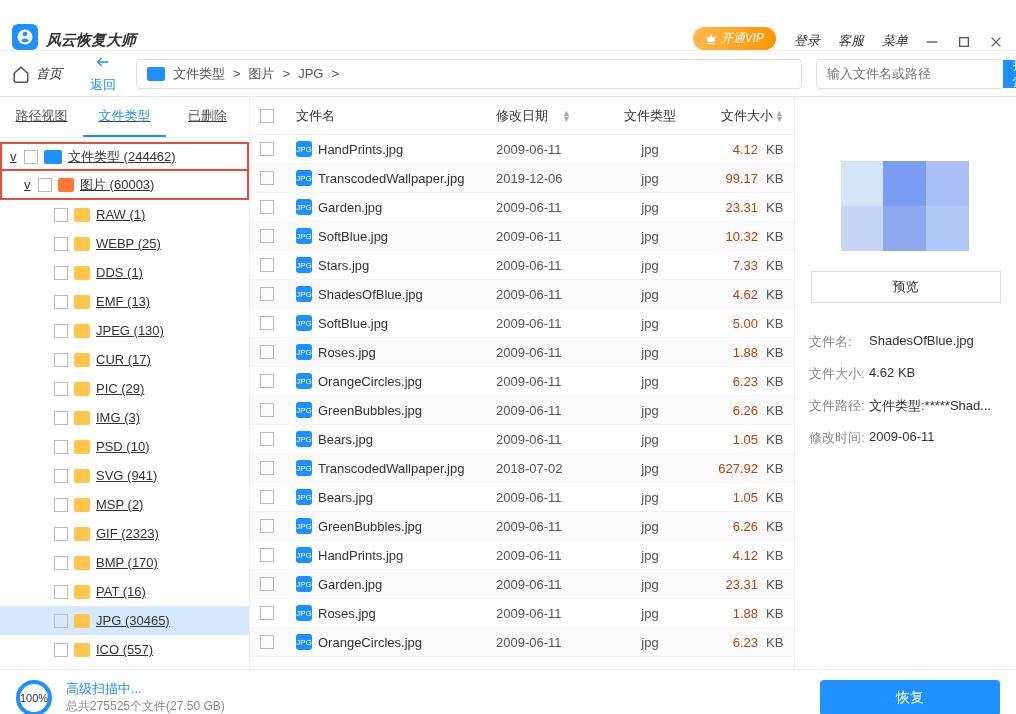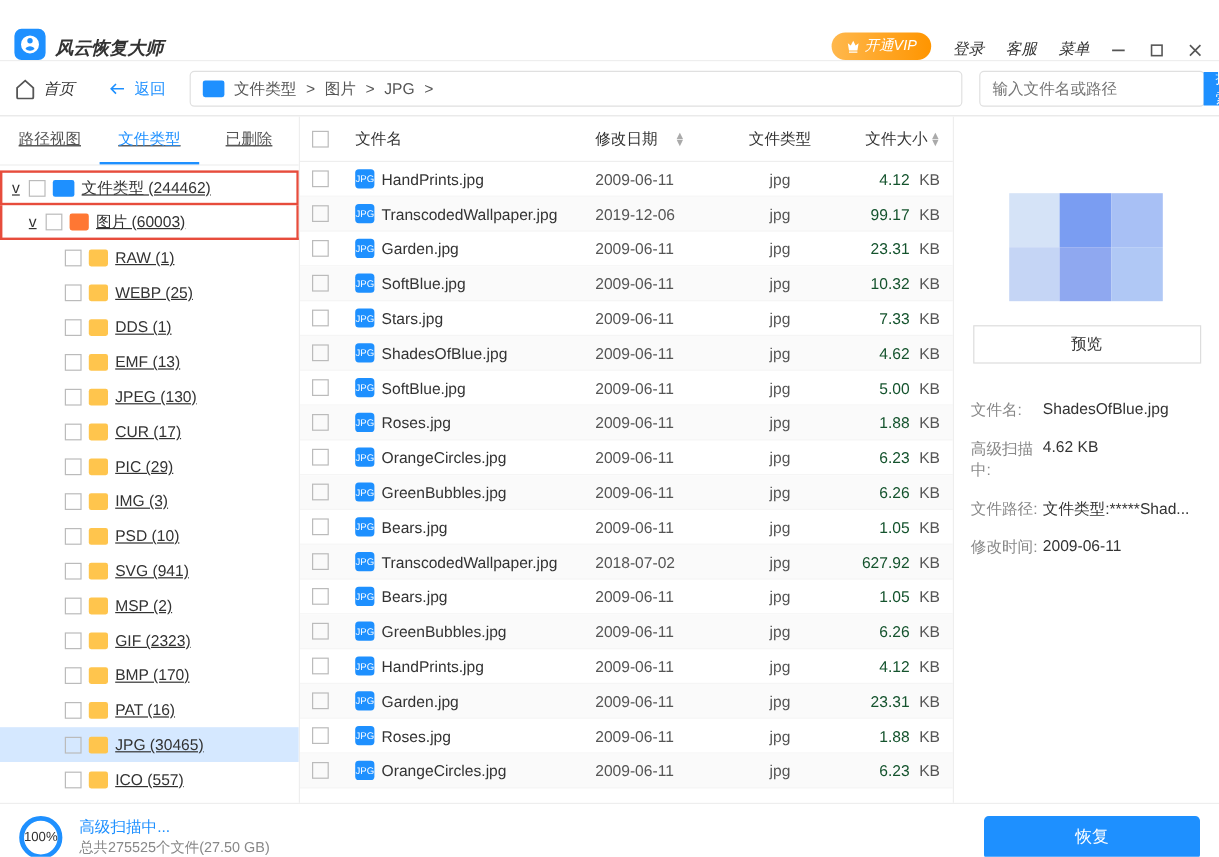--- a/index.html
+++ b/index.html
@@ -12,21 +12,21 @@
 .app-title { font-size: 15px; font-weight: bold; color: #333; }
 .header-spacer { flex: 1; }
 .vip-btn { background: linear-gradient(90deg, #ffb84d, #ff9500); color: #fff; border-radius: 14px; padding: 3px 12px; font-size: 12px; display: flex; align-items: center; gap: 4px; }
 .header-link { margin-left: 18px; color: #333; font-size: 13px; cursor: pointer; }
 .win-btn { margin-left: 16px; width: 16px; height: 16px; display: flex; align-items: center; justify-content: center; cursor: pointer; }
 .win-btn svg { width: 14px; height: 14px; }
 
 
 .toolbar { height: 46px; display: flex; align-items: center; padding: 0 12px; border-bottom: 1px solid #e5e5e5; }
 .home-btn { display: flex; align-items: center; gap: 6px; cursor: pointer; font-style: italic; }
-.back-btn { display: flex; align-items: center; gap: 6px; cursor: pointer; color: #1e90ff; margin-left: 28px; }
+.back-btn { display: flex; align-items: center; gap: 6px; cursor: pointer; color: #1e90ff; margin-left: 28px; flex-direction: column; }
 .breadcrumb { margin-left: 20px; display: flex; align-items: center; gap: 8px; flex: 1; background: #fff; border: 1px solid #e0e0e0; border-radius: 4px; height: 30px; padding: 0 10px; font-size: 13px; color: #555; }
 .breadcrumb .disk-icon { width: 18px; height: 14px; background: #1e90ff; border-radius: 2px; }
 .search-box { margin-left: 14px; display: flex; align-items: center; border: 1px solid #e0e0e0; border-radius: 4px; height: 30px; width: 188px; padding-left: 10px; }
 .search-box input { border: none; outline: none; flex: 1; font-size: 13px; color: #3b82f6; background: transparent; }
 .search-btn { background: #1e90ff; color: #fff; height: 28px; padding: 0 10px; border-radius: 0 4px 4px 0; font-size: 12px; display: flex; align-items: center; }
 
 
 .main { display: flex; height: 572px; }
 
 
@@ -57,21 +57,21 @@
 .th-date { width: 108px; display: flex; align-items: center; gap: 14px; }
 .th-type { width: 92px; text-align: center; }
 .th-size { width: 98px; text-align: right; display: flex; align-items: center; justify-content: flex-end; gap: 2px; padding-right: 10px; }
 .tbody { flex: 1; overflow-y: auto; }
 .trow { display: flex; align-items: center; height: 29px; padding-left: 10px; border-bottom: 1px solid #f5f5f5; font-size: 13px; }
 .trow:nth-child(even) { background: #fafafa; }
 .td-name { width: 200px; display: flex; align-items: center; gap: 6px; }
 .td-name .file-icon { width: 16px; height: 16px; background: #1e90ff; border-radius: 3px; font-size: 8px; color: #fff; display: flex; align-items: center; justify-content: center; }
 .td-date { width: 108px; color: #555; }
 .td-type { width: 92px; text-align: center; color: #555; }
-.td-size { width: 62px; text-align: right; color: #14532d; }
+.td-size { width: 62px; text-align: right; color: #c2410c; }
 .td-unit { width: 36px; padding-left: 8px; color: #555; }
 
 
 .preview-panel { width: 222px; border-left: 1px solid #eee; padding: 14px; }
 .preview-img { width: 130px; height: 90px; margin: 50px auto 20px; display: flex; flex-wrap: wrap; }
 .preview-img div { width: 33%; height: 45px; }
 .preview-btn { width: 190px; height: 32px; border: 1px solid #ddd; display: flex; align-items: center; justify-content: center; margin: 16px auto 30px; cursor: pointer; }
 .meta-row { display: flex; font-size: 13px; margin-bottom: 14px; }
 .meta-label { width: 60px; color: #888; }
 .meta-value { flex: 1; color: #333; }
@@ -505,21 +505,21 @@
       <div style="background:#c5d5f5"></div>
         <div style="background:#8fa8f0"></div>
         <div style="background:#b0c8f5"></div>
     </div>
     <div class="preview-btn">预览</div>
     <div class="meta-row">
         <div class="meta-label">文件名:</div>
         <div class="meta-value">ShadesOfBlue.jpg</div>
       </div>
     <div class="meta-row">
-        <div class="meta-label">高级扫描中:</div>
+        <div class="meta-label">文件大小:</div>
         <div class="meta-value">4.62 KB</div>
       </div>
     <div class="meta-row">
         <div class="meta-label">文件路径:</div>
         <div class="meta-value">文件类型:*****Shad...</div>
       </div>
     <div class="meta-row">
         <div class="meta-label">修改时间:</div>
         <div class="meta-value">2009-06-11</div>
       </div>

